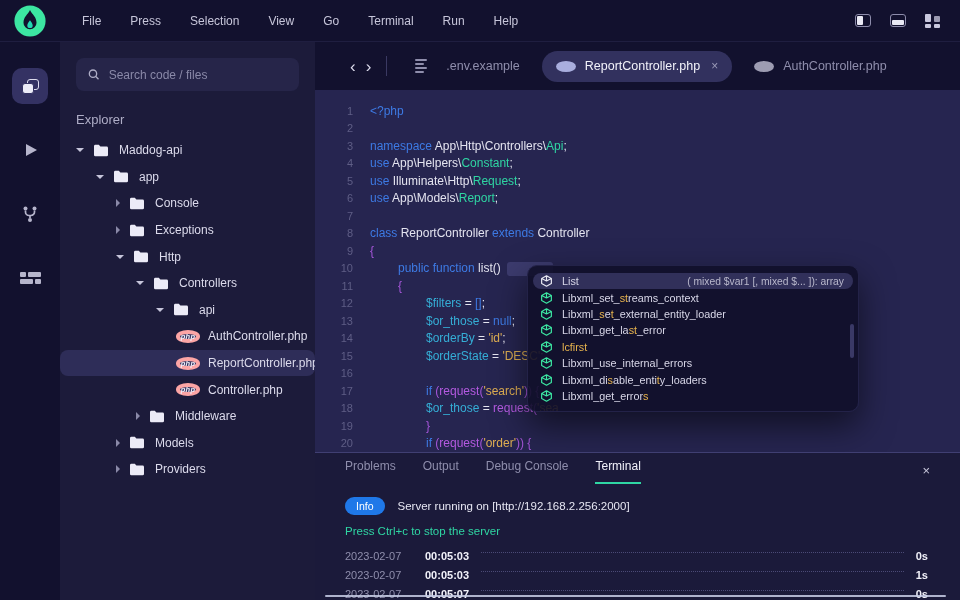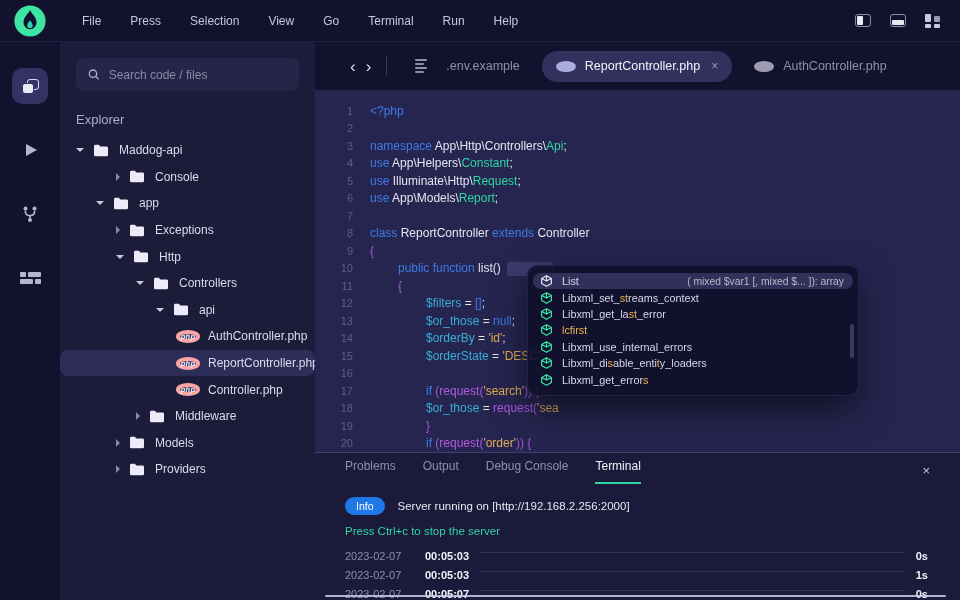--- a/index.html
+++ b/index.html
@@ -186,33 +186,33 @@
       </div>
       <div class="explorer-title">Explorer</div>
       <div class="tree" id="tree">
           <div class="tree-row" style="padding-left: 16px;">
             <span class="caret down"></span>
             <svg class="folder" width="16" height="13" viewBox="0 0 16 13">
               <path d="M1 2.2 a1.4 1.4 0 0 1 1.4-1.4 h3.4 l1.6 1.7 h6.2 a1.4 1.4 0 0 1 1.4 1.4 v7 a1.4 1.4 0 0 1 -1.4 1.4 H2.4 A1.4 1.4 0 0 1 1 10.9 Z" fill="#ecebf7"></path>
             </svg>
             <span>Maddog-api</span>
           </div>
+          <div class="tree-row" style="padding-left: 36px;">
+            <span class="caret down"></span>
+            <svg class="folder" width="16" height="13" viewBox="0 0 16 13">
+              <path d="M1 2.2 a1.4 1.4 0 0 1 1.4-1.4 h3.4 l1.6 1.7 h6.2 a1.4 1.4 0 0 1 1.4 1.4 v7 a1.4 1.4 0 0 1 -1.4 1.4 H2.4 A1.4 1.4 0 0 1 1 10.9 Z" fill="#ecebf7"></path>
+            </svg>
+            <span>app</span>
+          </div>
           <div class="tree-row" style="padding-left: 56px;">
             <span class="caret right"></span>
             <svg class="folder" width="16" height="13" viewBox="0 0 16 13">
               <path d="M1 2.2 a1.4 1.4 0 0 1 1.4-1.4 h3.4 l1.6 1.7 h6.2 a1.4 1.4 0 0 1 1.4 1.4 v7 a1.4 1.4 0 0 1 -1.4 1.4 H2.4 A1.4 1.4 0 0 1 1 10.9 Z" fill="#ecebf7"></path>
             </svg>
             <span>Console</span>
-          </div>
-          <div class="tree-row" style="padding-left: 36px;">
-            <span class="caret down"></span>
-            <svg class="folder" width="16" height="13" viewBox="0 0 16 13">
-              <path d="M1 2.2 a1.4 1.4 0 0 1 1.4-1.4 h3.4 l1.6 1.7 h6.2 a1.4 1.4 0 0 1 1.4 1.4 v7 a1.4 1.4 0 0 1 -1.4 1.4 H2.4 A1.4 1.4 0 0 1 1 10.9 Z" fill="#ecebf7"></path>
-            </svg>
-            <span>app</span>
           </div>
           <div class="tree-row" style="padding-left: 56px;">
             <span class="caret right"></span>
             <svg class="folder" width="16" height="13" viewBox="0 0 16 13">
               <path d="M1 2.2 a1.4 1.4 0 0 1 1.4-1.4 h3.4 l1.6 1.7 h6.2 a1.4 1.4 0 0 1 1.4 1.4 v7 a1.4 1.4 0 0 1 -1.4 1.4 H2.4 A1.4 1.4 0 0 1 1 10.9 Z" fill="#ecebf7"></path>
             </svg>
             <span>Exceptions</span>
           </div>
           <div class="tree-row" style="padding-left: 56px;">
             <span class="caret down"></span>
@@ -391,20 +391,26 @@
             <div class="popup-row">
               <svg width="11" height="12" viewBox="0 0 12 13">
                 <path d="M6 .8 L11.3 3.7 V9.3 L6 12.2 L.7 9.3 V3.7 Z M6 .8 V6.4 M.7 3.7 L6 6.4 L11.3 3.7" fill="none" stroke="#3ce6a2" stroke-width="1.3" stroke-linejoin="round"></path>
               </svg>
               <span><span>Libxml_set_</span><span class="hl">st</span><span>reams_context</span></span>
             </div>
             <div class="popup-row">
               <svg width="11" height="12" viewBox="0 0 12 13">
                 <path d="M6 .8 L11.3 3.7 V9.3 L6 12.2 L.7 9.3 V3.7 Z M6 .8 V6.4 M.7 3.7 L6 6.4 L11.3 3.7" fill="none" stroke="#3ce6a2" stroke-width="1.3" stroke-linejoin="round"></path>
               </svg>
+              <span><span>Libxml_</span><span class="hl">s</span><span>e</span><span class="hl">t</span><span>_external_entity_loader</span></span>
+            </div>
+            <div class="popup-row">
+              <svg width="11" height="12" viewBox="0 0 12 13">
+                <path d="M6 .8 L11.3 3.7 V9.3 L6 12.2 L.7 9.3 V3.7 Z M6 .8 V6.4 M.7 3.7 L6 6.4 L11.3 3.7" fill="none" stroke="#3ce6a2" stroke-width="1.3" stroke-linejoin="round"></path>
+              </svg>
               <span><span>Libxml_get_la</span><span class="hl">st</span><span>_error</span></span>
             </div>
             <div class="popup-row">
               <svg width="11" height="12" viewBox="0 0 12 13">
                 <path d="M6 .8 L11.3 3.7 V9.3 L6 12.2 L.7 9.3 V3.7 Z M6 .8 V6.4 M.7 3.7 L6 6.4 L11.3 3.7" fill="none" stroke="#3ce6a2" stroke-width="1.3" stroke-linejoin="round"></path>
               </svg>
               <span><span class="hl">lcfirst</span></span>
             </div>
             <div class="popup-row">
               <svg width="11" height="12" viewBox="0 0 12 13">

